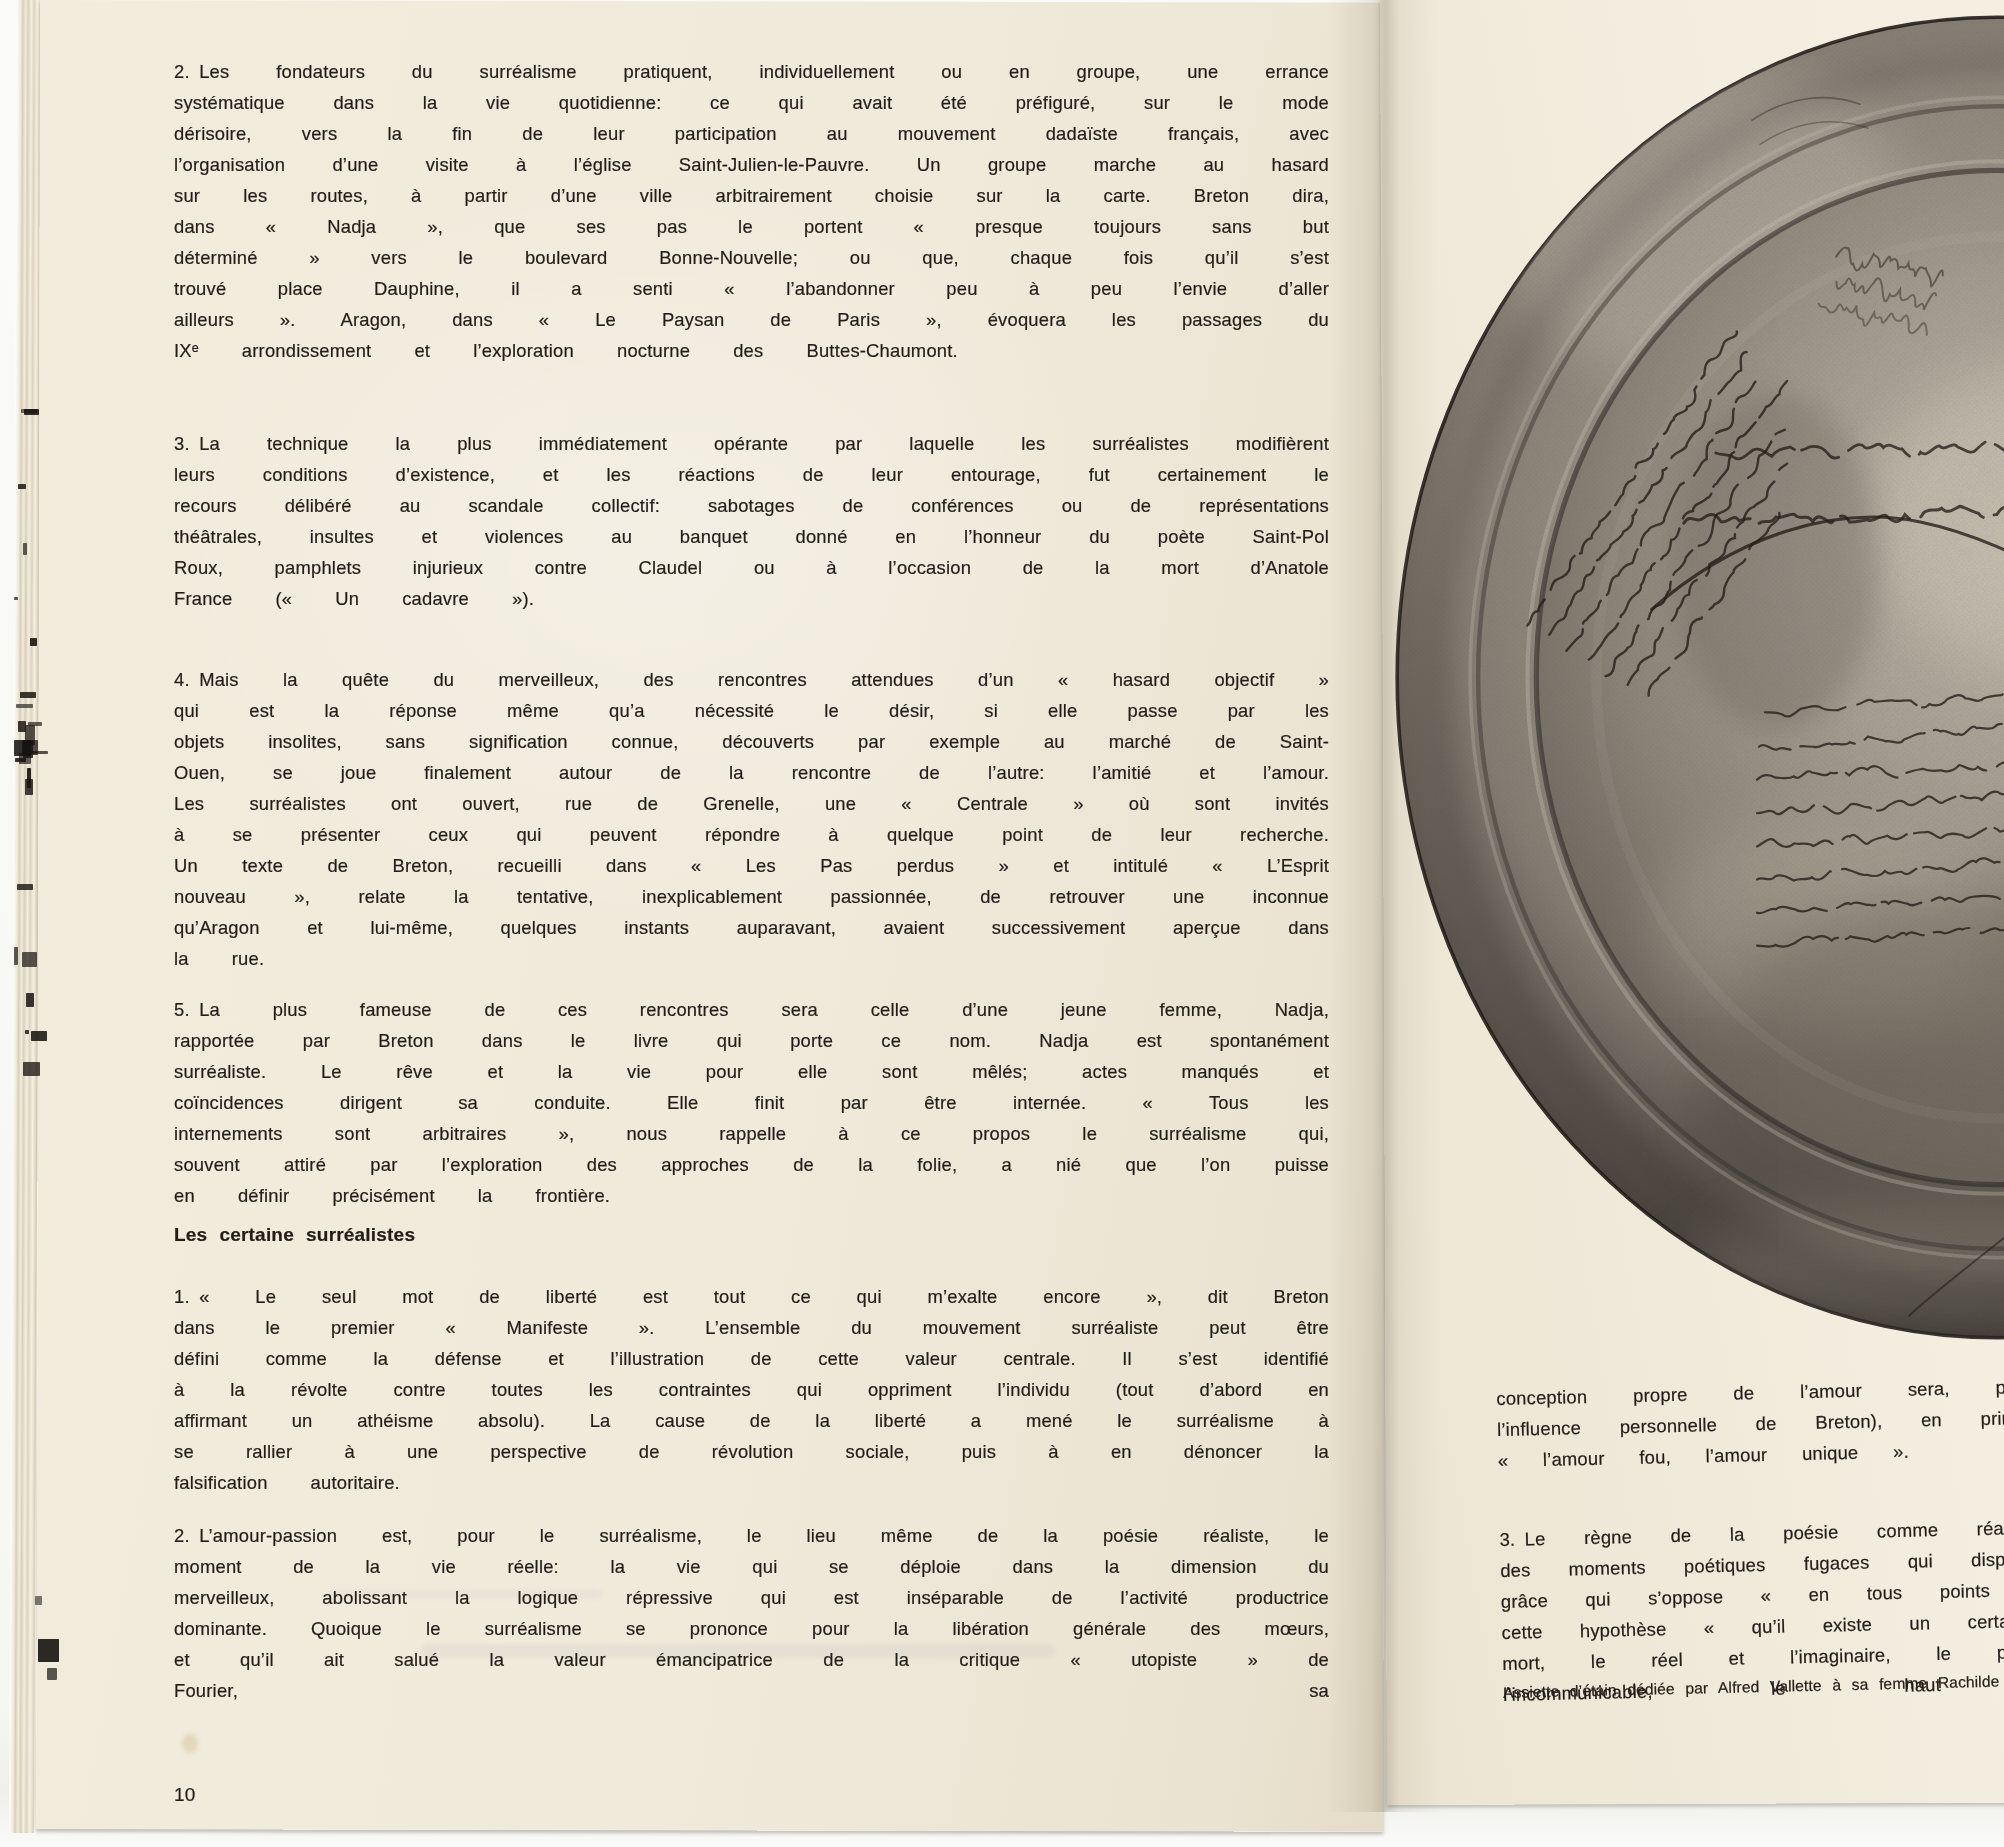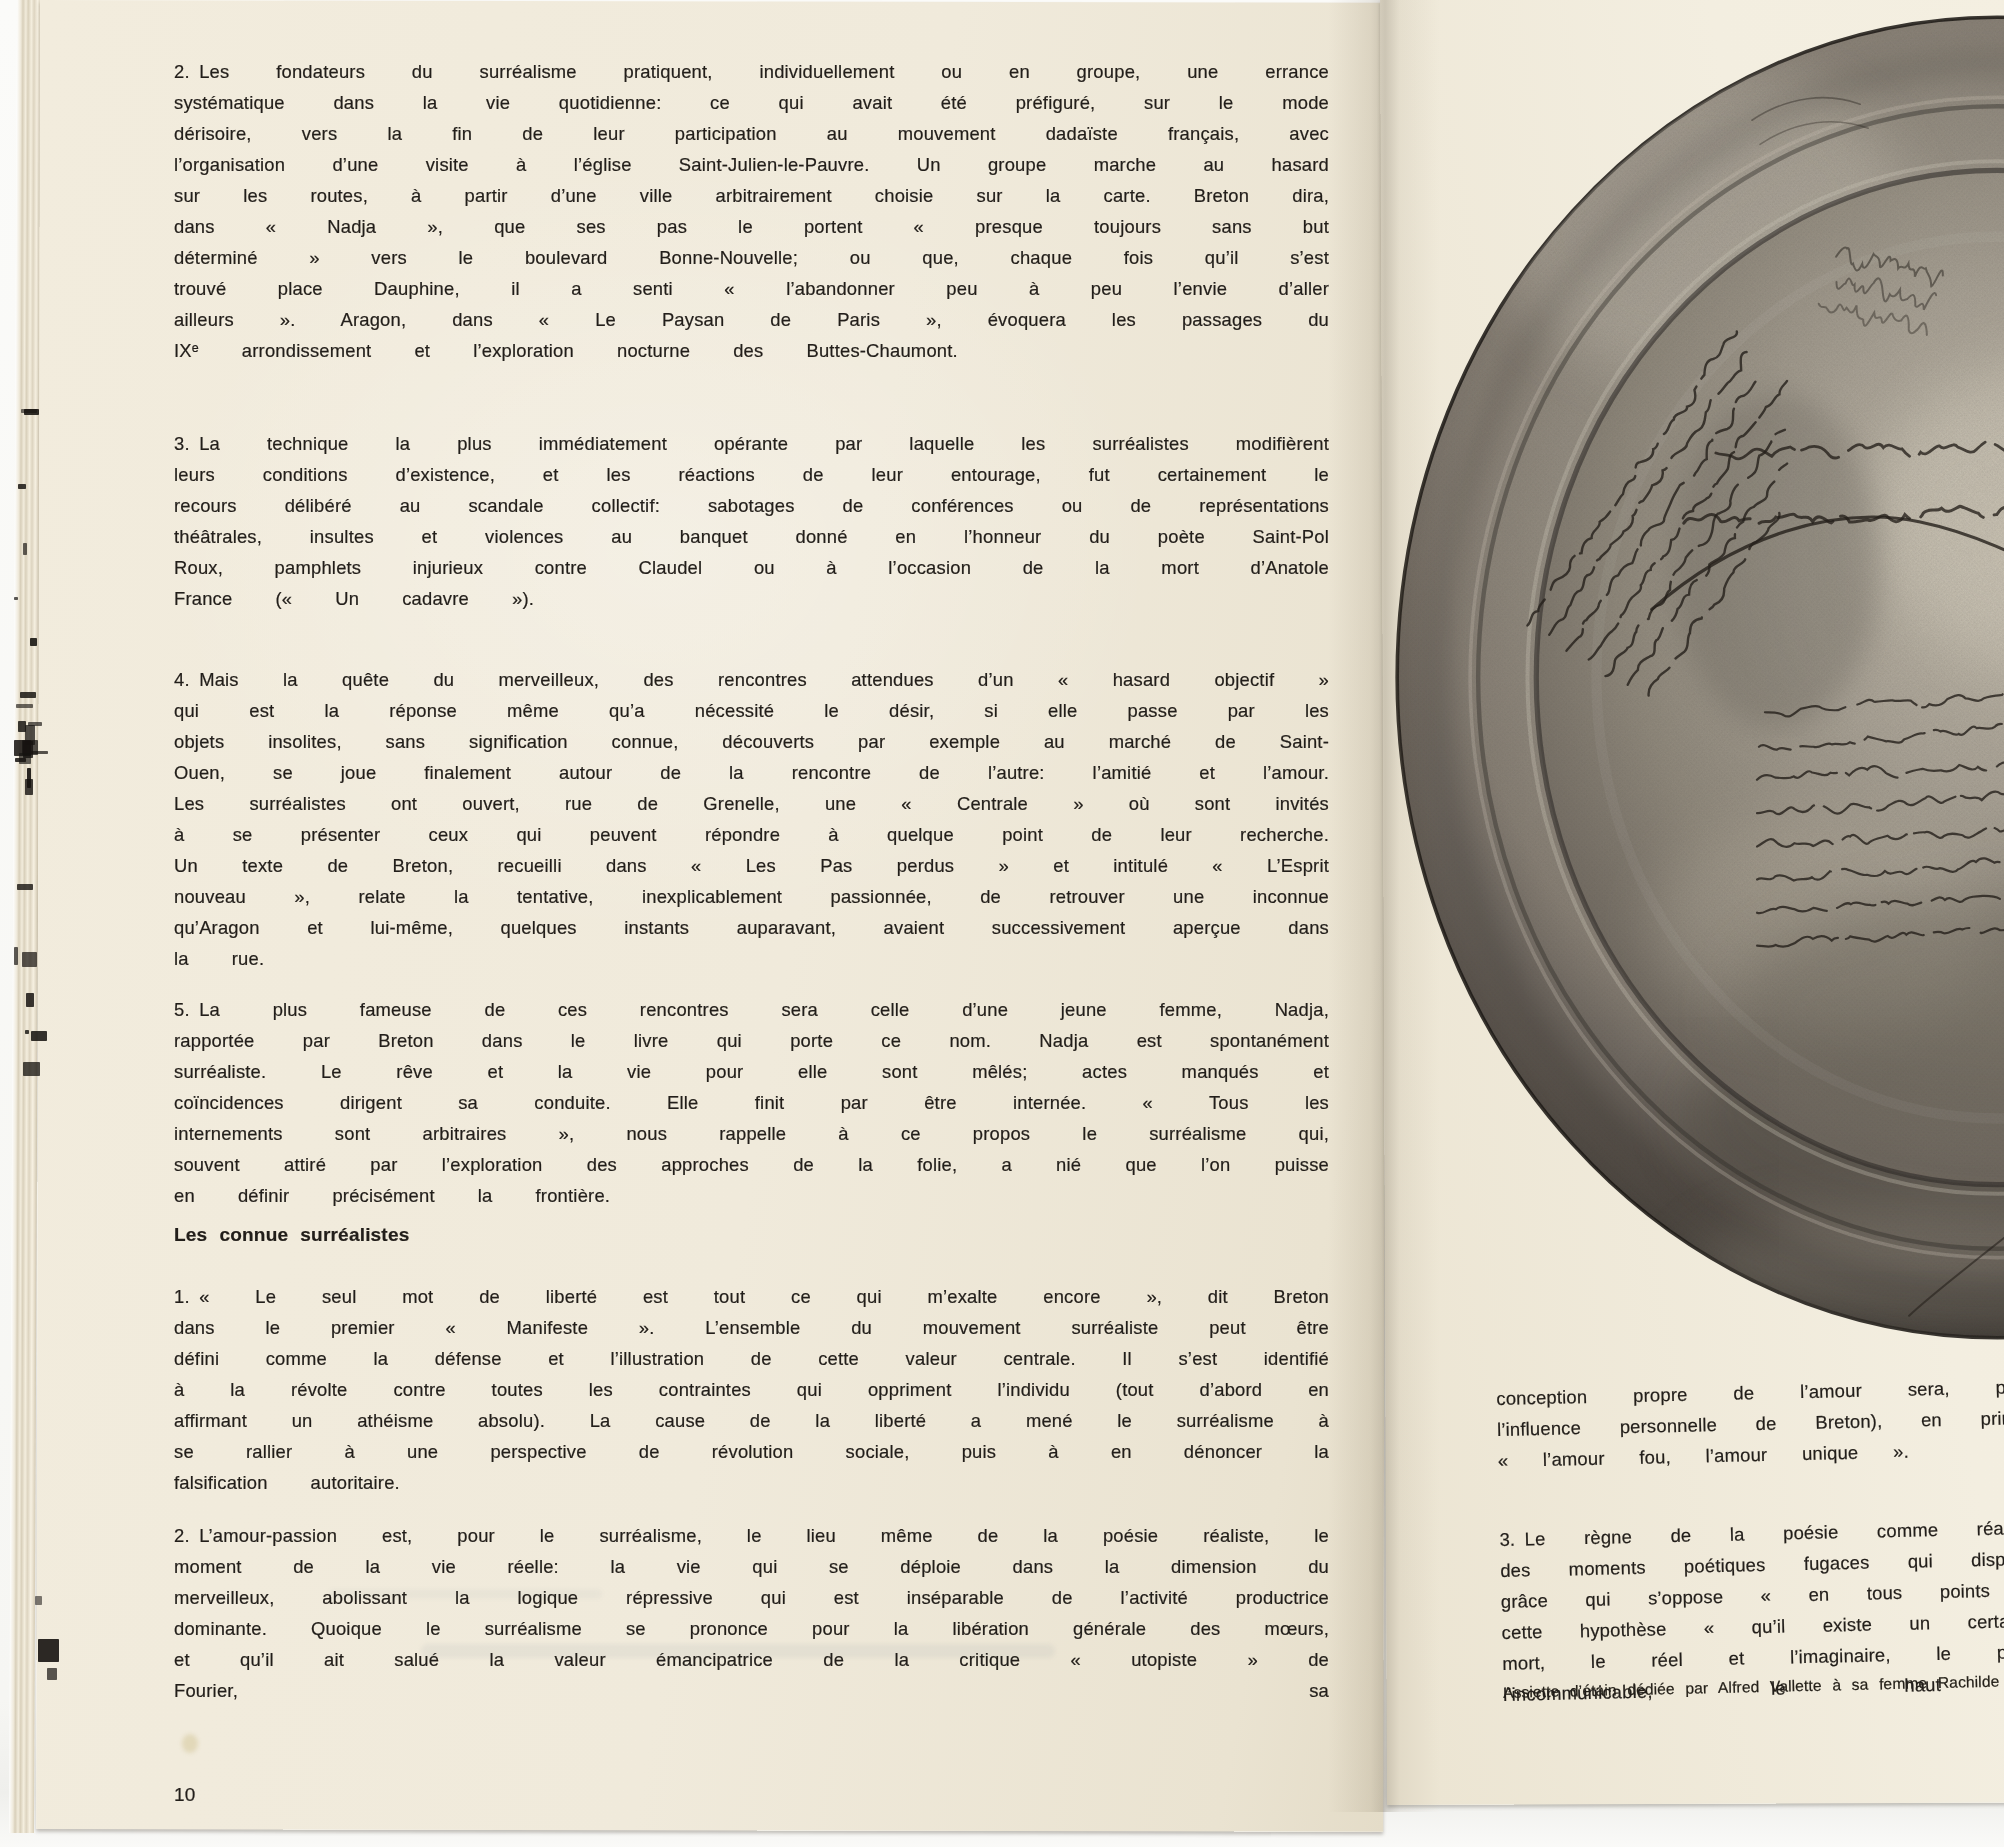--- a/index.html
+++ b/index.html
@@ -220,21 +220,21 @@
       <text transform="translate(2085 1662) rotate(-9) skewX(-14)" text-anchor="middle" font-family="'DejaVu Serif',serif" font-style="italic" font-size="92" fill="#1f1a15" opacity=".82">Alfred Jarry</text>
       <text transform="translate(1965 2520) rotate(-6) skewX(-12)" text-anchor="middle" font-family="'DejaVu Serif',serif" font-style="italic" font-size="118" fill="#1c1712" opacity=".88">Paul Verlaine</text>
       <text transform="translate(1915 2650) rotate(-6)" text-anchor="middle" font-family="'DejaVu Serif',serif" font-style="italic" font-size="50" fill="#1c1712" opacity=".8">1886</text>
     </g>
   </svg>
 
   <p class="bp" style="top:56px">2. Les fondateurs du surréalisme pratiquent, individuellement ou en groupe, une errance systématique dans la vie quotidienne: ce qui avait été préfiguré, sur le mode dérisoire, vers la fin de leur participation au mouvement dadaïste français, avec l’organisation d’une visite à l’église Saint-Julien-le-Pauvre. Un groupe marche au hasard sur les routes, à partir d’une ville arbitrairement choisie sur la carte. Breton dira, dans « Nadja », que ses pas le portent « presque toujours sans but déterminé » vers le boulevard Bonne-Nouvelle; ou que, chaque fois qu’il s’est trouvé place Dauphine, il a senti « l’abandonner peu à peu l’envie d’aller ailleurs ». Aragon, dans « Le Paysan de Paris », évoquera les passages du IXᵉ arrondissement et l’exploration nocturne des Buttes-Chaumont.</p>
   <p class="bp" style="top:428px">3. La technique la plus immédiatement opérante par laquelle les surréalistes modi­fièrent leurs conditions d’existence, et les réactions de leur entourage, fut certaine­ment le recours délibéré au scandale collectif: sabotages de conférences ou de représentations théâtrales, insultes et violences au banquet donné en l’honneur du poète Saint-Pol Roux, pamphlets injurieux contre Claudel ou à l’occasion de la mort d’Anatole France (« Un cadavre »).</p>
   <p class="bp" style="top:664px">4. Mais la quête du merveilleux, des rencontres attendues d’un « hasard objectif » qui est la réponse même qu’a nécessité le désir, si elle passe par les objets insolites, sans signification connue, découverts par exemple au marché de Saint-Ouen, se joue finalement autour de la rencontre de l’autre: l’amitié et l’amour. Les surréalistes ont ouvert, rue de Grenelle, une « Centrale » où sont invités à se présenter ceux qui peuvent répondre à quelque point de leur recherche. Un texte de Breton, recueilli dans « Les Pas perdus » et intitulé « L’Esprit nouveau », relate la tentative, inexplica­blement passionnée, de retrouver une inconnue qu’Aragon et lui-même, quelques instants auparavant, avaient successivement aperçue dans la rue.</p>
   <p class="bp" style="top:994px">5. La plus fameuse de ces rencontres sera celle d’une jeune femme, Nadja, rapportée par Breton dans le livre qui porte ce nom. Nadja est spontanément surréaliste. Le rêve et la vie pour elle sont mêlés; actes manqués et coïncidences dirigent sa conduite. Elle finit par être internée. « Tous les internements sont arbitraires », nous rappelle à ce propos le surréalisme qui, souvent attiré par l’exploration des approches de la folie, a nié que l’on puisse en définir précisément la frontière.</p>
-  <h2 id="section-heading" style="top:1219px">Les connue surréalistes</h2>
+  <h2 id="section-heading" style="top:1219px">Les certaine surréalistes</h2>
   <p class="bp" style="top:1281px">1. « Le seul mot de liberté est tout ce qui m’exalte encore », dit Breton dans le premier « Manifeste ». L’ensemble du mouvement surréaliste peut être défini comme la défense et l’illustration de cette valeur centrale. Il s’est identifié à la révolte contre toutes les contraintes qui oppriment l’individu (tout d’abord en affirmant un athéisme absolu). La cause de la liberté a mené le surréalisme à se rallier à une perspective de révolution sociale, puis à en dénoncer la falsification autoritaire.</p>
   <p class="bp cont" style="top:1520px">2. L’amour-passion est, pour le surréalisme, le lieu même de la poésie réaliste, le moment de la vie réelle: la vie qui se déploie dans la dimension du merveilleux, abolissant la logique répressive qui est inséparable de l’activité productrice domi­nante. Quoique le surréalisme se prononce pour la libération générale des mœurs, et qu’il ait salué la valeur émancipatrice de la critique « utopiste » de Fourier, sa</p>
   <div class="pn" style="top:1779px">10</div>
 
   <div id="right-col">
     <p class="bp" style="top:0">conception propre de l’amour sera, plus restrictivement (surtout par l’effet de l’influence personnelle de Breton), en principe monogamique. On exaltera principa­lement « l’amour fou, l’amour unique ».</p>
     <p class="bp cont" style="top:141px">3. Le règne de la poésie comme réalité unitaire, bien au-delà des poèmes ou des moments poétiques fugaces qui dispensent « à de longs intervalles » une grâce qui s’oppose « en tous points à la grâce divine », est suspendu à cette hypothèse « qu’il existe un certain point de l’esprit d’où la vie et la mort, le réel et l’imaginaire, le passé et le futur, le communicable et l’incommunicable, le haut et le bas, cessent</p>
     <p id="photo-caption">Assiette d’étain dédiée par Alfred Vallette à sa femme Rachilde et signée également par Verlaine et Alfred Jarry.</p>
 
   </div>

